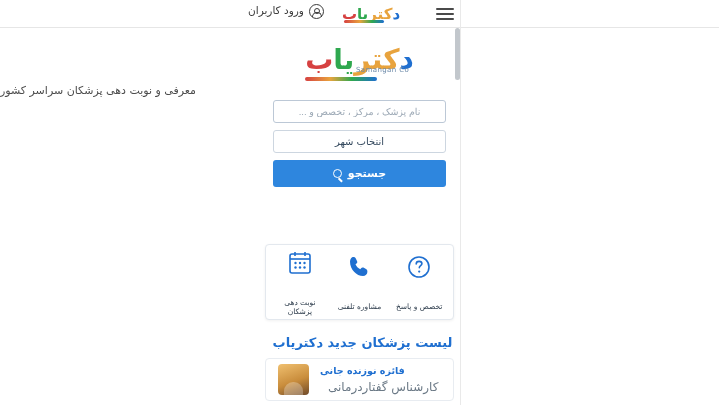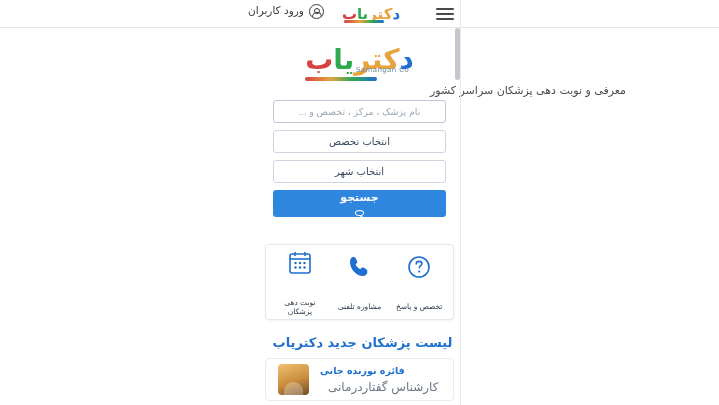--- a/index.html
+++ b/index.html
@@ -112,21 +112,21 @@
     border-radius: 2px;
   }
   .hero-sub {
     position: absolute;
     top: 38px; left: 356px;
     font-size: 7px; color: #6a88a8; letter-spacing: .4px;
   }
   .tagline {
     position: absolute;
     top: 56px; left: 0; width: 626px;
-    text-align: right;
+    text-align: left;
     font-size: 11px; color: #4c4c4c;
   }
   
   .form-wrap {
     position: absolute;
     top: 72px; left: 273px;
     width: 173px;
   }
   .field {
     width: 173px; height: 23px;
@@ -152,21 +152,20 @@
   .field.search-input::placeholder { color: #9aa7b4; }
   .btn-search {
     width: 173px; height: 27px;
     background: #2e86de;
     border: none; border-radius: 3px;
     color: #ffffff; font-size: 11px; font-weight: bold;
     display: flex; align-items: center; justify-content: center; gap: 6px;
     cursor: pointer;
     margin-top: 3px;
     font-family: "DejaVu Sans", "Liberation Sans", sans-serif;
-    flex-direction: column;
   }
   .magnifier {
     width: 9px; height: 9px;
     border: 1.6px solid #ffffff; border-radius: 50%;
     position: relative; display: inline-block;
   }
   .magnifier::after {
     content: ""; position: absolute;
     bottom: -4px; right: -2px;
     width: 5px; height: 1.6px; background: #ffffff;
@@ -292,21 +291,20 @@
     <div class="hero-logo">
       <span class="word"><span class="c1">د</span><span class="c2">کتر</span><span class="c3">یا</span><span class="c4">ب</span></span>
     </div>
     <div class="hero-underline"></div>
     <div class="hero-sub">Samangan Co</div>
 
     <div class="tagline">معرفی و نوبت دهی پزشکان سراسر کشور</div>
 
     <div class="form-wrap">
       <input class="field search-input" type="text" placeholder="نام پزشک ، مرکز ، تخصص و ..." style="">
-      <div class="field">انتخاب تخصص</div>
       <div class="field">انتخاب شهر</div>
       <button class="btn-search">
         <span>جستجو</span>
         <span class="magnifier"></span>
       </button>
     </div>
 
     <div class="services">
 
       <div class="service">

